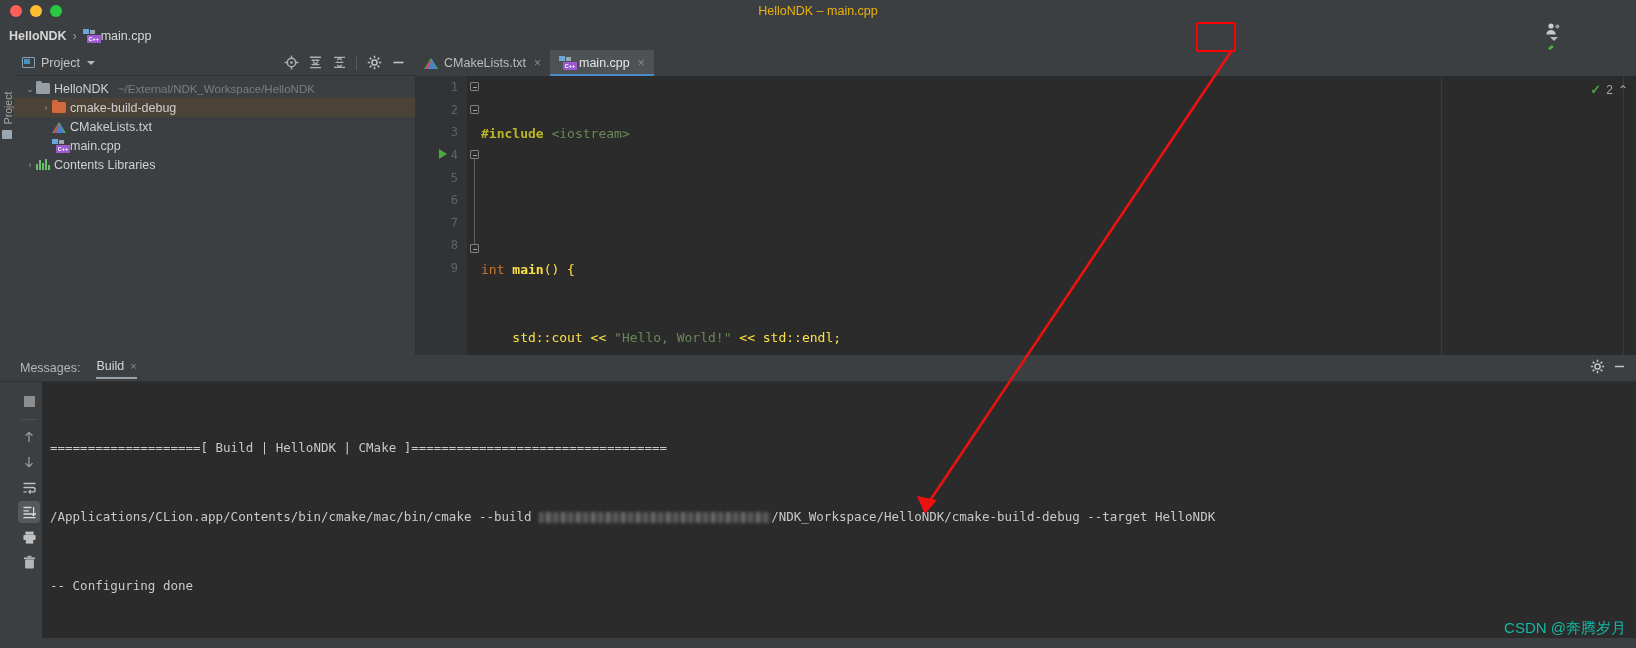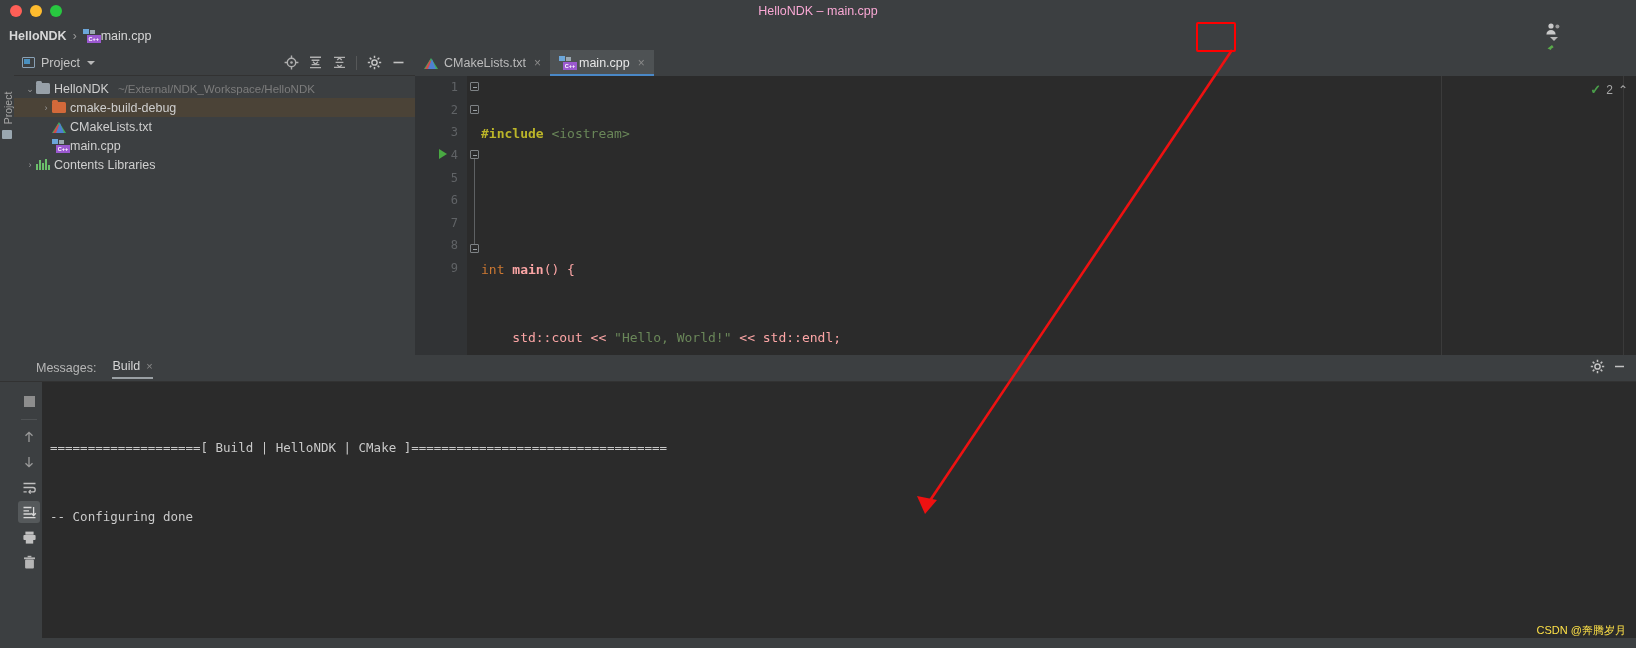--- a/index.html
+++ b/index.html
@@ -17,21 +17,21 @@
     position: absolute; top: 0; left: 0; width: 1636px; height: 22px;
     background: #3c3f41; display: flex; align-items: center;
   }
   .traffic { display: flex; gap: 8px; margin-left: 10px; }
   .tl { width: 12px; height: 12px; border-radius: 50%; }
   .tl.r { background: #ff5f57; }
   .tl.y { background: #febc2e; }
   .tl.g { background: #28c840; }
   .wintitle {
     position: absolute; left: 0; right: 0; text-align: center;
-    font-size: 12.5px; color: #f9a8d4; line-height: 22px;
+    font-size: 12.5px; color: #eab308; line-height: 22px;
   }
 
   
   .navbar {
     position: absolute; top: 22px; left: 0; width: 1636px; height: 28px;
     background: #3c3f41; display: flex; align-items: center;
   }
   .crumb { display: flex; align-items: center; margin-left: 9px; font-size: 12.5px; }
   .crumb .proj { color: #d7d7d7; font-weight: bold; }
   .crumb .sep { color: #9a9a9a; margin: 0 6px; font-size: 12px; }
@@ -172,37 +172,37 @@
     position: absolute; left: 66px; top: 0; right: 0; height: 279px;
     font-family: "DejaVu Sans Mono", monospace; font-size: 13px; line-height: 22.6px;
     white-space: pre; padding-top: 2px;
   }
   .code .l { height: 22.6px; }
   .kw { color: #cc7832; }
   .pre { color: #bbb529; font-weight: bold; }
   .inc { color: #6a8759; }
   .str { color: #6a8759; }
   .num { color: #6897bb; }
-  .def { color: #fca5a5; text-align: center; }
+  .def { color: #fde047; text-align: center; }
   .hint {
     background: #3b3b3b; color: #8c8c8c; font-size: 11px;
     padding: 1px 4px; border-radius: 3px; font-style: normal;
   }
   .const { color: #9876aa; font-style: italic; }
   .typo { border-bottom: 1px dotted #6a8759; }
   .rightmargin { position:absolute; left: 1026px; top:0; width:1px; height:279px; background:#3b3b3b; }
   .inspect {
     position: absolute; right: 8px; top: 6px; display:flex; align-items:center; gap:5px; font-size: 12px; color:#a7a7a7;
   }
   .chk { color: #4a9e4a; font-size: 13px; font-weight: bold; }
   .scrollbar-right { position:absolute; right:0; top:0; width:13px; height:279px; background:#2b2b2b; border-left:1px solid #3a3a3a;}
 
   
   .buildpanel { position: absolute; left: 0; top: 355px; width: 1636px; height: 293px; background: #3c3f41; }
-  .buildhead { height: 27px; display:flex; align-items:center; padding-left: 36px; border-bottom:1px solid #323232; }
+  .buildhead { height: 27px; display:flex; align-items:center; padding-left: 20px; border-bottom:1px solid #323232; }
   .buildhead .m { font-size: 12.5px; color: #b6b6b6; }
   .bh-tab { margin-left: 16px; font-size: 12.5px; color:#d6d6d6; position:relative; padding-bottom:5px; display:flex; align-items:center; gap:6px;}
   .bh-tab::after{content:'';position:absolute;left:0;bottom:-1px;width:100%;height:2px;background:#9aa0a4;}
   .bh-tab .x { color:#8a8a8a; font-size:11px; }
   .bh-gear { margin-left:auto; display:flex; align-items:center; gap:8px; padding-right:10px; }
 
   .buildside { position:absolute; left:16px; top:27px; width:26px; height:266px; background:#3c3f41;
     display:flex; flex-direction:column; align-items:center; padding-top:8px; gap:0; }
   .bs-btn { width:22px;height:22px;display:flex;align-items:center;justify-content:center;margin-bottom:3px;border-radius:3px; }
   .bs-btn.on { background:#55595b; }
@@ -216,21 +216,21 @@
   .blur {
     display:inline-block; color:transparent;
     background: repeating-linear-gradient(90deg,#5c5c5c 0 4px,#3a3a3a 4px 7px,#6a6a6a 7px 11px,#444 11px 15px);
     filter: blur(1.6px); border-radius:1px; vertical-align:middle; height:11px;
   }
 
   
   .annot { position:absolute; left:0; top:0; width:1636px; height:648px; pointer-events:none; z-index:30; }
 
   .watermark {
-    position:absolute; right: 10px; bottom: 10px; font-size: 11px; color:#fde047;
+    position:absolute; right: 10px; bottom: 10px; font-size: 15px; color:#14b8a6;
     font-family: "Liberation Sans", sans-serif; z-index: 25;
   }
   .bottomedge { position:absolute; left:0; bottom:0; width:1636px; height:10px; background:#3c3f41; }
 </style>
 </head>
 <body>
 
 <div id="app">
 
   <div class="titlebar">
@@ -542,20 +542,21 @@
         <svg width="15" height="15" viewBox="0 0 15 15">
             <rect x="3.1" y="4.5" width="8.8" height="9" rx="1" fill="#b5b5b5"></rect>
             <rect x="2" y="2.4" width="11" height="1.8" fill="#b5b5b5"></rect>
             <rect x="5.6" y="0.8" width="3.8" height="1.5" fill="#b5b5b5"></rect>
           </svg>
       </span>
     </div>
 
     <div class="buildout">
       <div>====================[ Build | HelloNDK | CMake ]==================================</div>
+      <div><span>/Applications/CLion.app/Contents/bin/cmake/mac/bin/cmake --build </span><span class="blur" style="width:232px">&nbsp;</span><span>/NDK_Workspace/HelloNDK/cmake-build-debug --target HelloNDK</span></div>
       <div>-- Configuring done</div>
       
       
       
       
       
     </div>
   </div>
 
   <svg class="annot">

